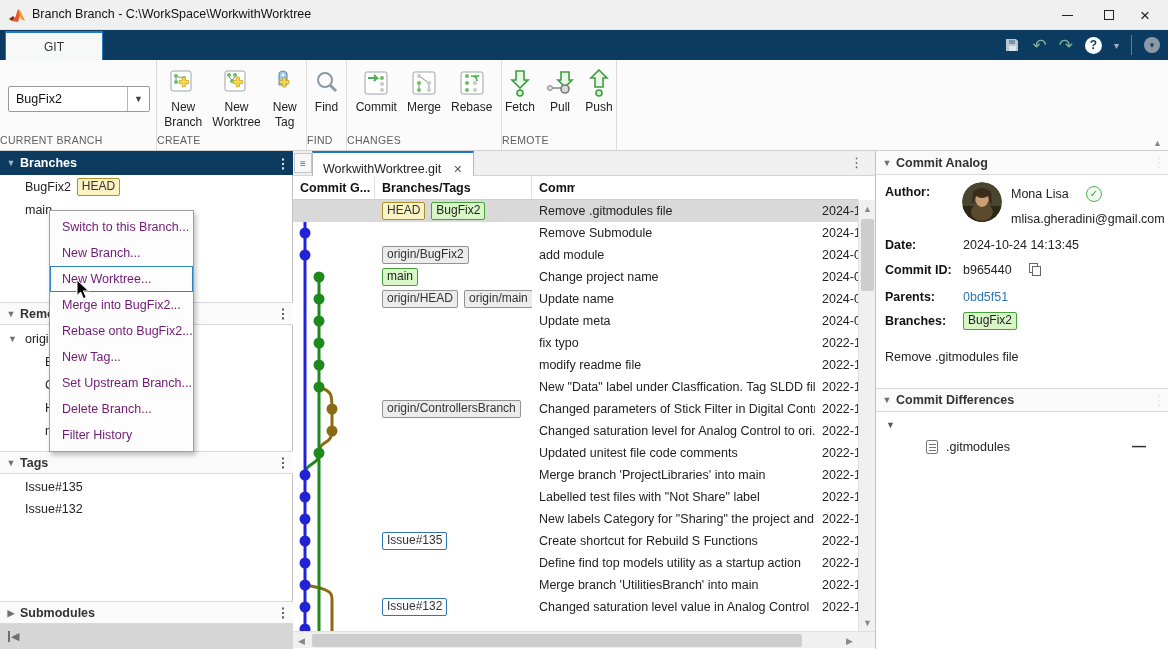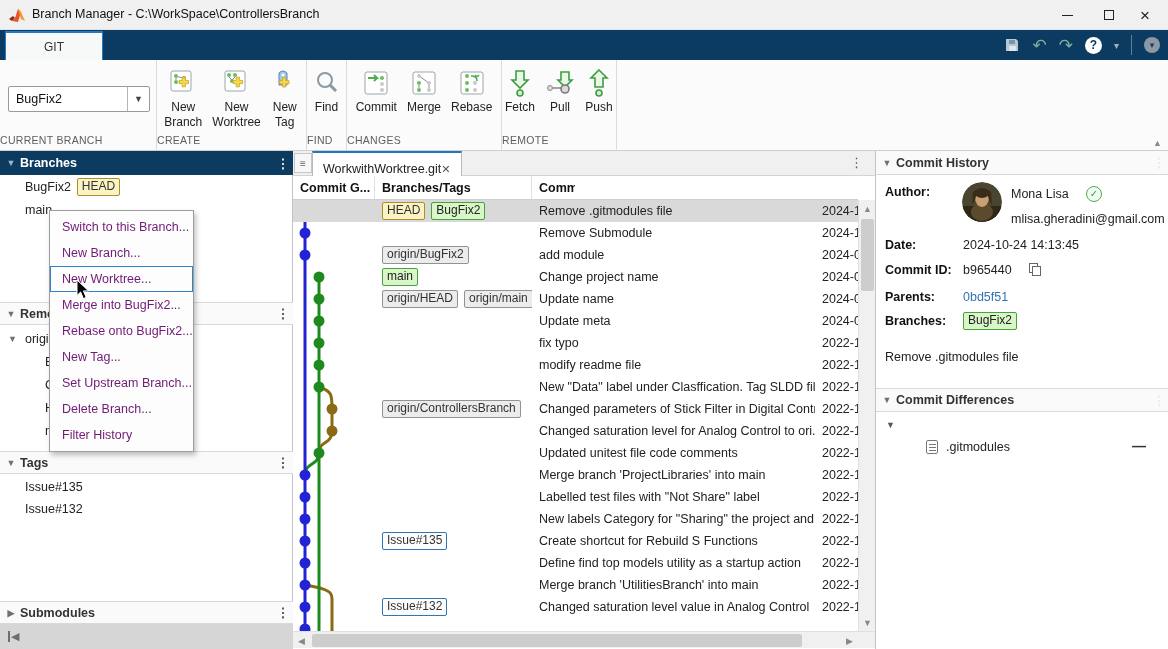--- a/index.html
+++ b/index.html
@@ -66,21 +66,21 @@
   .badge.issue { background:#fdfdfd; border:1px solid #2e75b6; color:#333; }
 
   .side-strip { position:absolute; left:0; top:473px; width:293px; height:25px; background:#d6d6d6; display:flex; align-items:center; }
   .collapse-left-icon { margin-left:8px; color:#6e6e6e; font-size:11px; display:flex; align-items:center; gap:0; }
   .collapse-left-icon .bar { width:2px; height:11px; background:#6e6e6e; display:inline-block; margin-right:1px; }
 
   
   .doc { position:absolute; left:293px; top:0; width:582px; height:498px; background:#fff; }
   .tabbar { position:absolute; left:0; top:0; width:582px; height:25px; background:#f0f0f0; border-bottom:1px solid #d4d4d4; }
   .tab-menu-box { position:absolute; left:1px; top:2px; width:18px; height:20px; background:#f7f7f7; border:1px solid #c6c6c6; color:#666; font-size:10px; display:flex; align-items:center; justify-content:center; }
-  .doctab { position:absolute; left:19px; top:0; height:25px; background:#fff; border-top:2px solid #2076c0; border-left:1px solid #b9b9b9; border-right:1px solid #b9b9b9; display:flex; align-items:center; padding:16px 10px; gap:0; font-size:12.5px; color:#222; }
+  .doctab { position:absolute; left:19px; top:0; height:25px; background:#fff; border-top:2px solid #2076c0; border-left:1px solid #b9b9b9; border-right:1px solid #b9b9b9; display:flex; align-items:center; padding:16px 10px; gap:12px; font-size:12.5px; color:#222; }
   .doctab .x { color:#555; font-size:11px; }
   .tabbar-dots { position:absolute; right:12px; top:4px; color:#555; font-size:13px; }
   .thead { position:absolute; left:0; top:25px; width:565px; height:24px; background:#fff; border-bottom:1px solid #cfcfcf; display:flex; font-weight:bold; font-size:12.5px; color:#111; }
   .thcell { border-right:1px solid #e0e0e0; display:flex; align-items:center; padding-left:7px; overflow:hidden; white-space:nowrap; }
   .rows { position:absolute; left:0; top:49px; width:565px; height:431px; overflow:hidden; }
   .trow { position:absolute; left:0; width:565px; height:22px; display:flex; }
   .trow.sel { background:#d9d9d9; }
   .tcell { overflow:hidden; white-space:nowrap; display:flex; align-items:center; }
   .c-graph { width:82px; flex:none; }
   .c-badges { width:157px; flex:none; padding-left:1px; }
@@ -124,21 +124,21 @@
 <body>
 
 <div class="app">
 
   <div class="titlebar">
     <svg class="ml-logo" viewBox="0 0 18 18">
       <polygon points="1,13 5,10 7,12 4,15" fill="#8a2c14"></polygon>
       <polygon points="4,15 7,12 10,3 13,6 10,16" fill="#e8542c"></polygon>
       <polygon points="10,3 13,6 17,15 13,13" fill="#f59e1e"></polygon>
     </svg>
-    <span class="title-text">Branch Manager - C:\WorkSpace\ControllersBranch</span>
+    <span class="title-text">Branch Branch - C:\WorkSpace\WorkwithWorktree</span>
     <div class="winbtn min">
         <span class="min-glyph"></span>
       </div>
     <div class="winbtn max">
         <span class="max-glyph"></span>
       </div>
     <div class="winbtn close">
         <span class="close-glyph">×</span>
       </div>
   </div>
@@ -556,21 +556,21 @@
       <div class="hscroll">
         <span class="left">◀</span>
         <span class="thumb"></span>
         <span class="right">▶</span>
       </div>
     </div>
 
     <div class="details">
       <div class="dp-hdr" style="top:0;">
         <span class="hdr-tri" style="color:#707070">▼</span>
-        <span class="hdr-title">Commit History</span>
+        <span class="hdr-title">Commit Analog</span>
         <span class="hdr-dots">⋮</span>
       </div>
       <span class="dp-label" style="top:34px;">Author:</span>
       <span class="avatar">
         <svg width="40" height="40" viewBox="0 0 40 40">
             <defs>
               <clipPath id="av">
                 <circle cx="20" cy="20" r="20"></circle>
               </clipPath>
             </defs>

